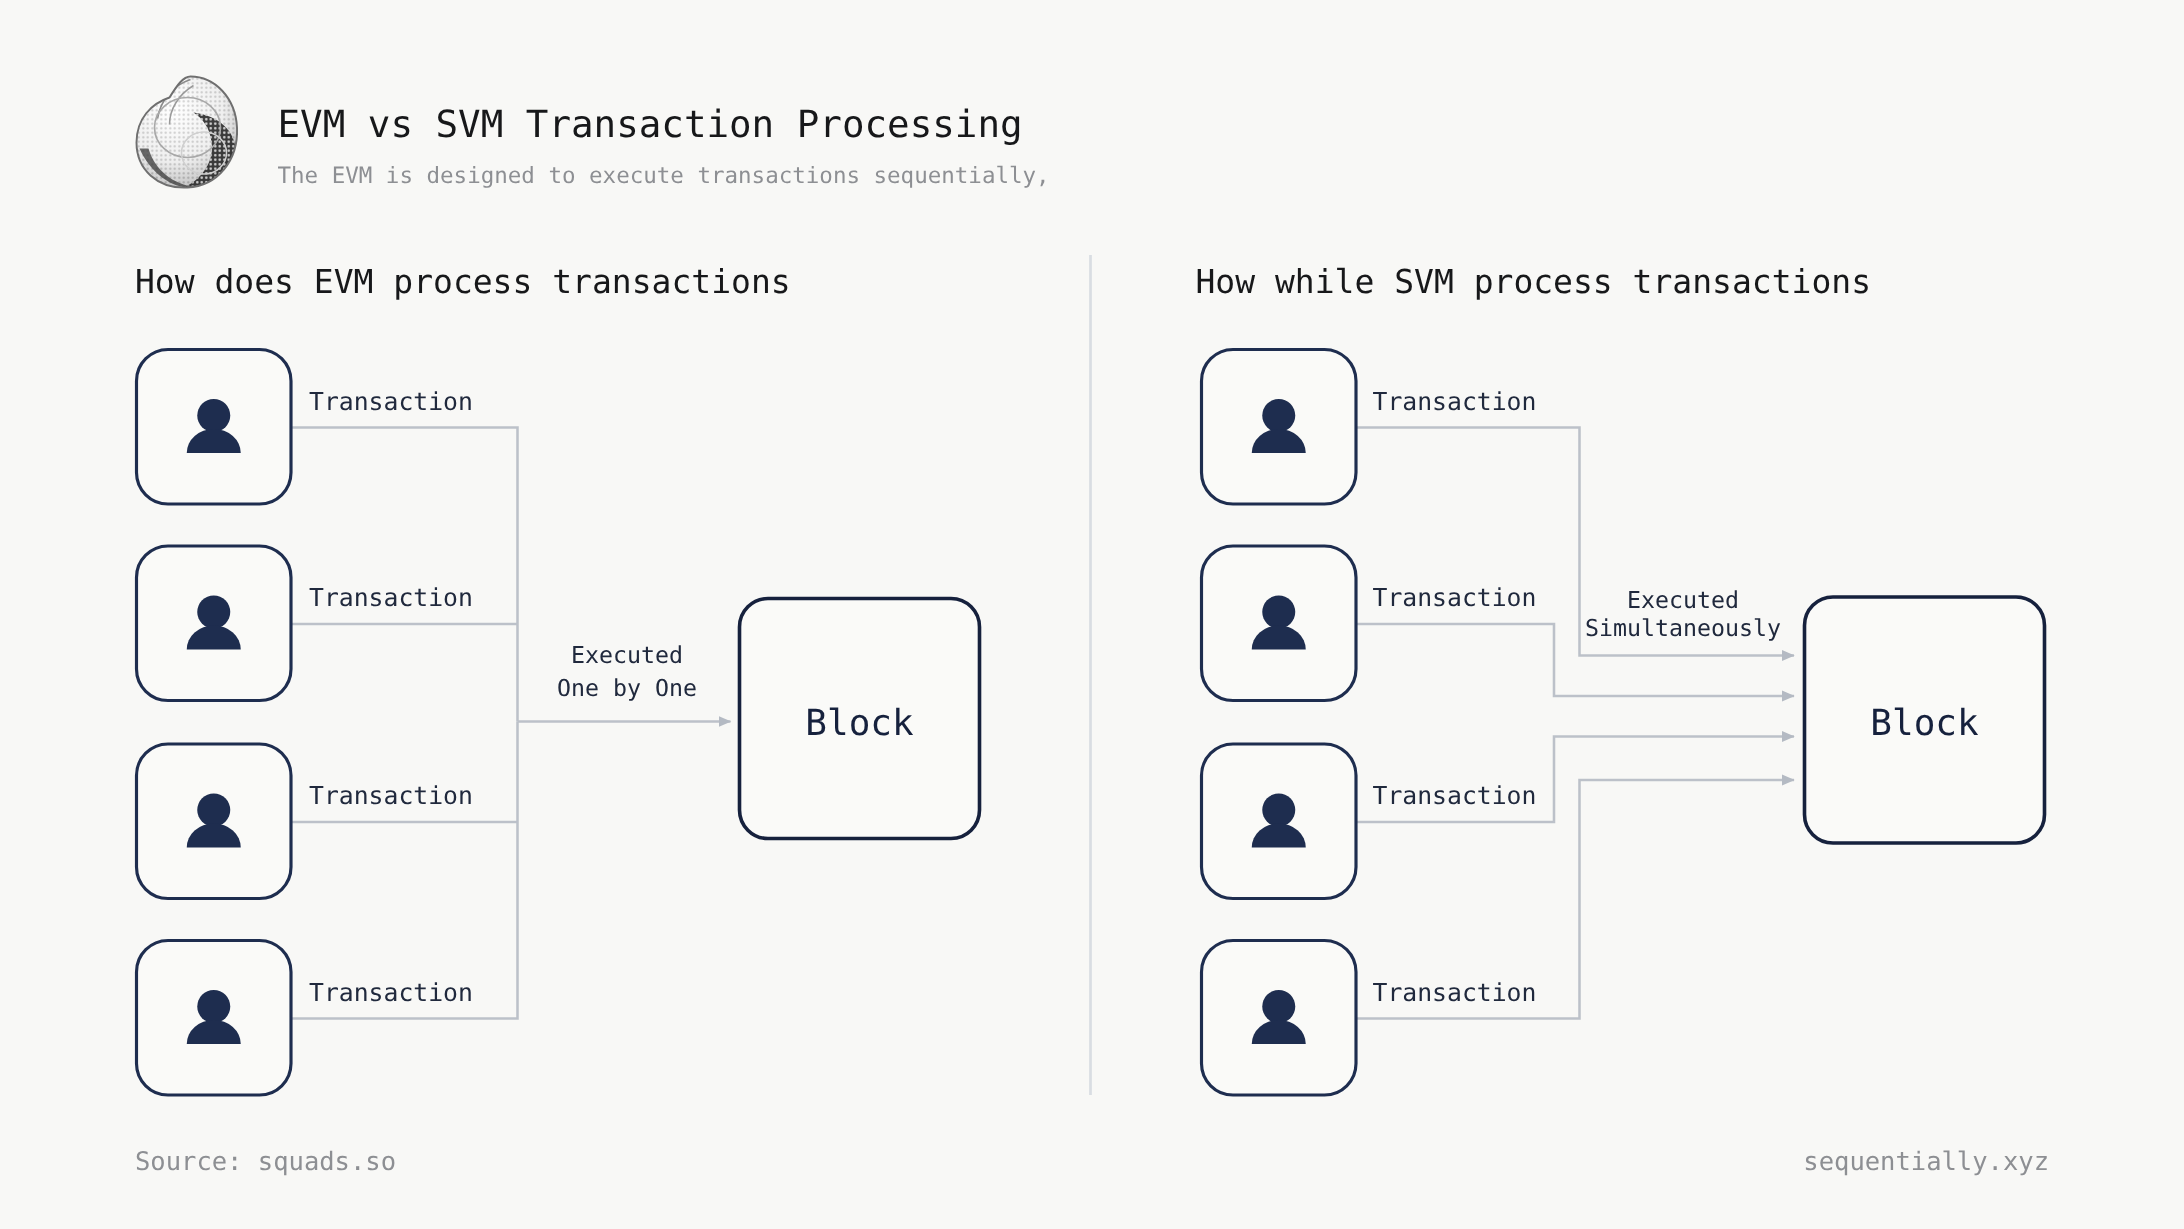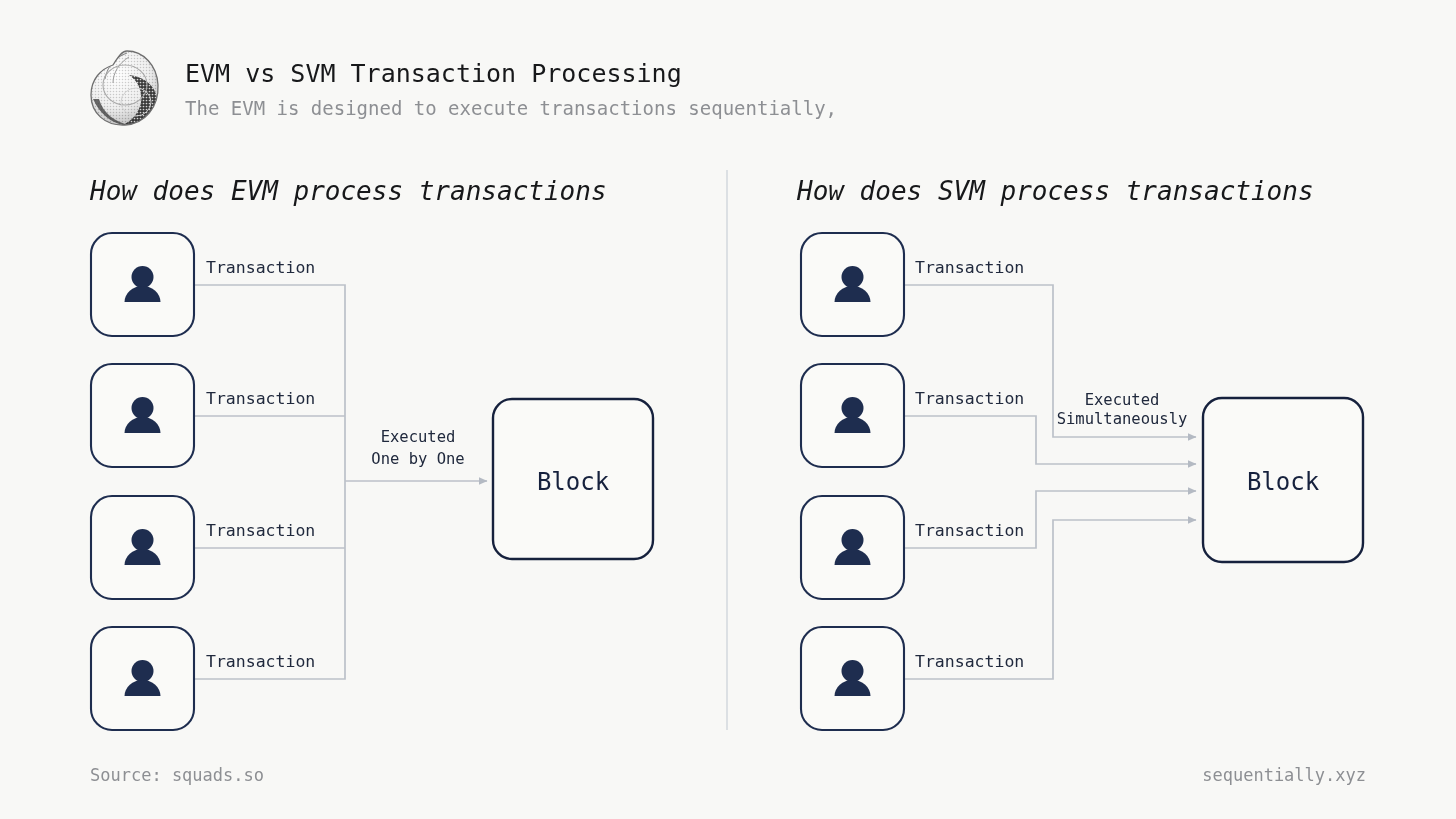--- a/index.html
+++ b/index.html
@@ -6,35 +6,35 @@
   body{
     width:1456px;height:819px;
     background:#f8f8f6;
     font-family:"DejaVu Sans Mono","Liberation Mono",monospace;
     overflow:hidden;
     position:relative;
   }
   #stage{position:relative;width:1456px;height:819px;}
 
   
-  .header{position:absolute;left:85px;top:45px;display:flex;align-items:center;}
+  .header{position:absolute;left:85px;top:45px;display:flex;align-items:flex-end;}
   .logo-wrap{width:82px;height:86px;flex:0 0 82px;margin-right:18px;position:relative;}
   .head-text{padding-top:4px;}
   .title{
     font-size:25px;line-height:30px;color:#17181a;
     letter-spacing:0px;white-space:nowrap;
   }
   .subtitle{
-    font-size:19px;line-height:28px;color:#8d8f93;
+    font-size:15px;line-height:28px;color:#8d8f93;
     margin-top:5px;white-space:pre;
   }
 
   
   .col-head{
-    position:absolute;font-size:26px;color:#17181a;white-space:nowrap;font-style:italic;
+    position:absolute;font-size:22px;color:#17181a;white-space:nowrap;
   }
   #evm-head{left:90px;top:176px;}
   #svm-head{left:797px;top:176px;}
 
   
   .footer{position:absolute;bottom:34px;font-size:17px;color:#8d8f93;white-space:nowrap;}
   #src-note{left:90px;}
   #site-note{right:90px;}
 
   
@@ -91,21 +91,21 @@
                  C6 34 16 24 28 20 C33 12 37 6 42 6 Z" fill="none" stroke="#6f6f6f" stroke-width="1.3"></path>
       </svg>
     </div>
     <div class="head-text">
       <div class="title">EVM vs SVM Transaction Processing</div>
       <div class="subtitle">The EVM is designed to execute transactions sequentially,</div>
     </div>
   </div>
 
   <div class="col-head" id="evm-head">How does EVM process transactions</div>
-  <div class="col-head" id="svm-head">How does SVM process transactions</div>
+  <div class="col-head" id="svm-head">How while SVM process transactions</div>
 
   <svg id="diagram" viewBox="0 0 1456 819" xmlns="http://www.w3.org/2000/svg">
     <defs>
       <marker id="arrow" markerWidth="9" markerHeight="9" refX="8" refY="4.5" orient="auto" markerUnits="userSpaceOnUse">
         <path d="M0,0.8 L8.5,4.5 L0,8.2 Z" fill="#b4bac3"></path>
       </marker>
     </defs>
 
     <line class="divider" x1="727" y1="170" x2="727" y2="730"></line>
 

